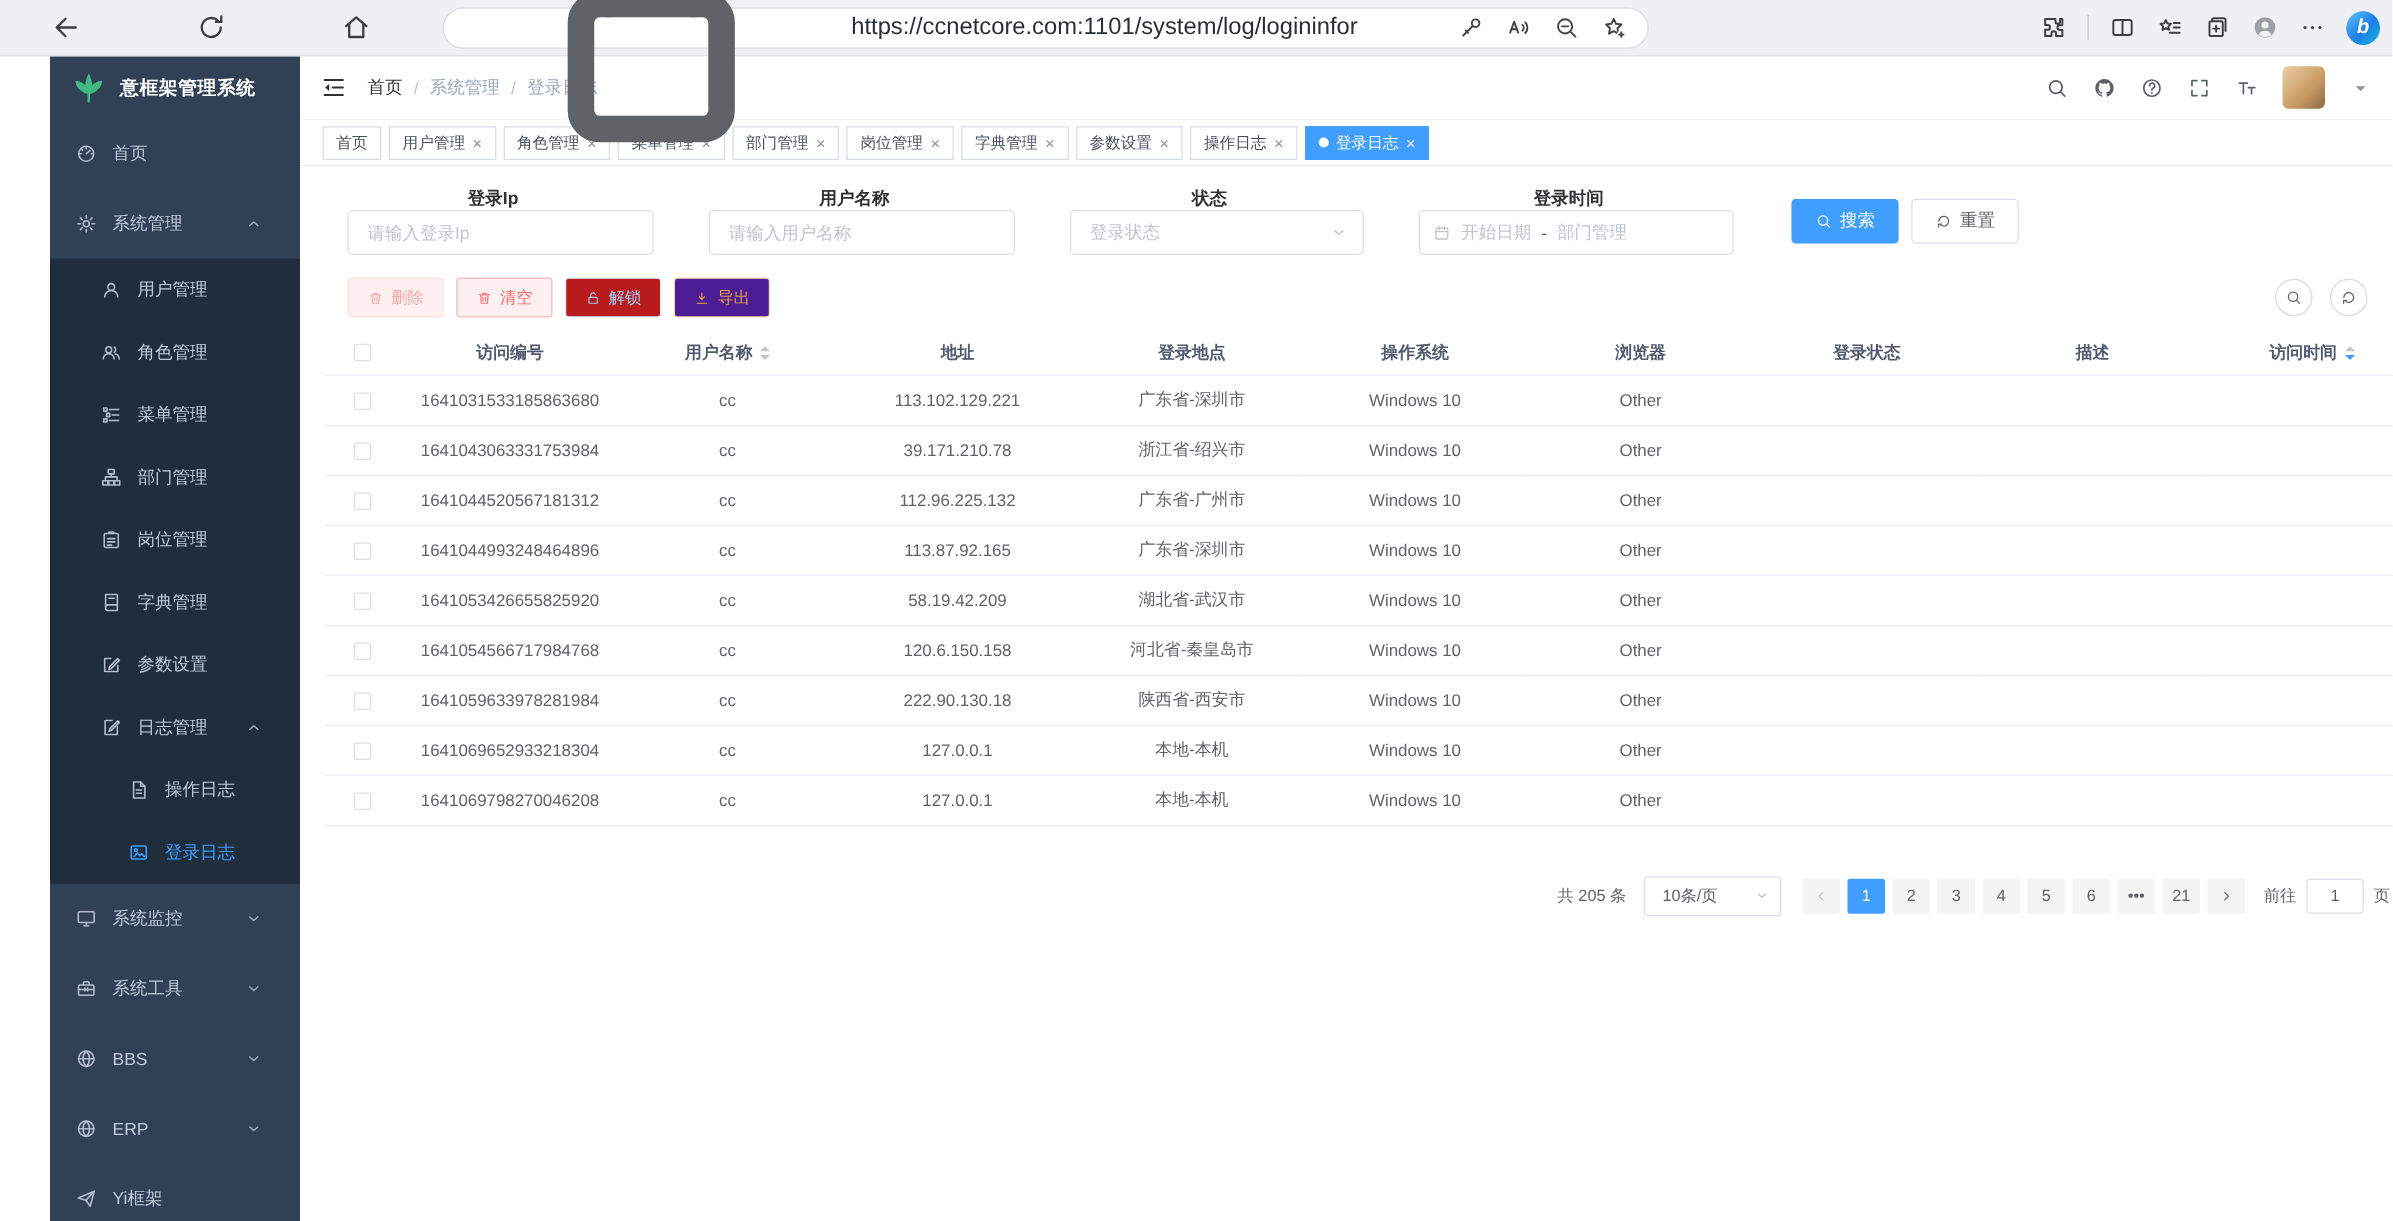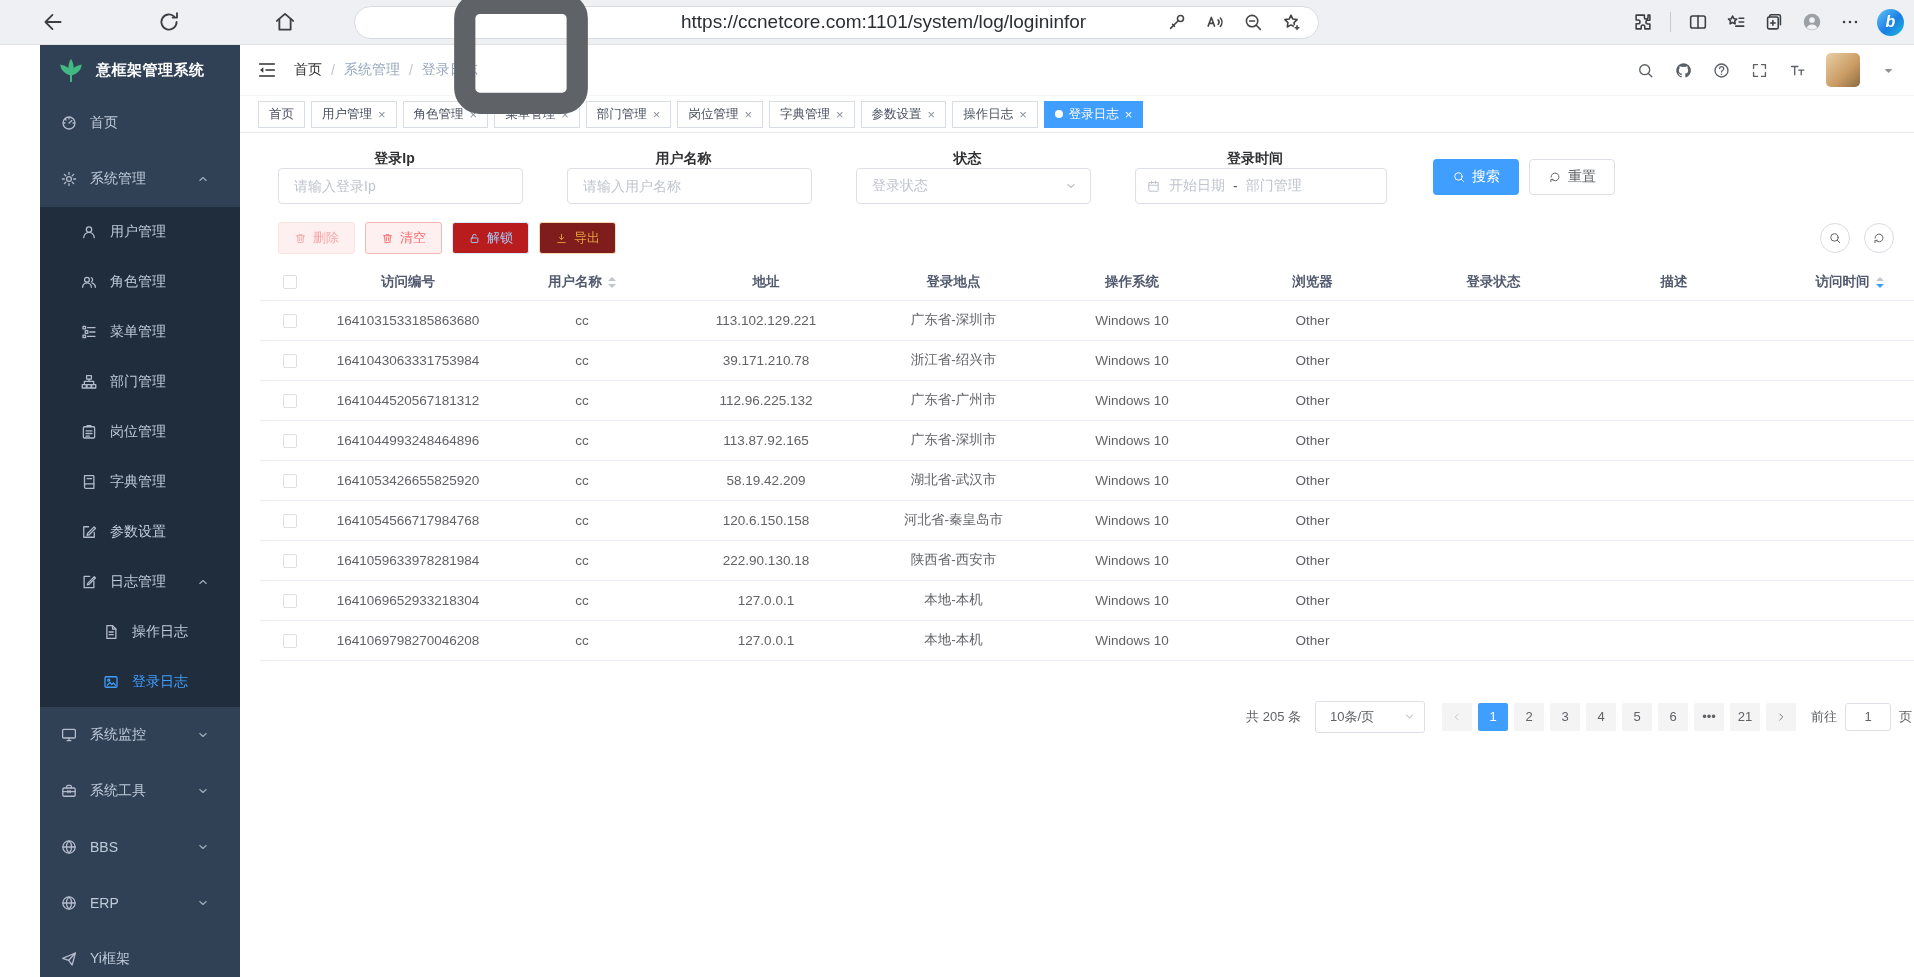--- a/index.html
+++ b/index.html
@@ -78,21 +78,21 @@
   .btn-primary { background:#409EFF; color:#fff; margin-left:2px; }
   .btn-default { background:#fff; color:#606266; border-color:#dcdfe6; margin-left:10px; }
 
   
   .toolbar { display:flex; align-items:center; padding:18px 20px 0 38px; }
   .tbtn { height:32px; padding:0 15px; border-radius:3px; font-size:13px; display:inline-flex; align-items:center; gap:6px; margin-right:10px; cursor:pointer; border:1px solid transparent; }
   .tbtn .ic { width:13px; height:13px; }
   .tbtn.danger { color:#f56c6c; background:#fef0f0; border-color:#f9b6b6; }
   .tbtn.danger.disabled { color:#f9a7a7; border-color:#fde2e2; cursor:not-allowed; }
   .tbtn.primary.disabled { color:#a0cfff; background:#b91c1c; border-color:#d9ecff; cursor:not-allowed; }
-  .tbtn.warning { color:#e6a23c; background:#7f1d1d; border-color:#f5dab1; }
+  .tbtn.warning { color:#e6a23c; background:#4c1d95; border-color:#f5dab1; }
   .tool-right { margin-left:auto; display:flex; gap:14px; }
   .circle-btn { width:30px; height:30px; border-radius:50%; border:1px solid #d9dce1; background:#fff; color:#606266; display:flex; align-items:center; justify-content:center; cursor:pointer; }
   .circle-btn .ic { width:14px; height:14px; }
 
   
   table { width:1674px; margin:10px 20px 0; border-collapse:collapse; table-layout:fixed; }
   th { height:36px; font-size:13.5px; color:#515a6e; font-weight:bold; text-align:center; border-bottom:1px solid #ebeef5; white-space:nowrap; }
   td { height:40px; font-size:13.5px; color:#606266; text-align:center; border-bottom:1px solid #ebeef5; white-space:nowrap; overflow:hidden; }
   .checkbox { display:inline-block; width:14px; height:14px; border:1px solid #dcdfe6; border-radius:2px; background:#fff; vertical-align:middle; cursor:pointer; }
   .sorter { display:inline-flex; flex-direction:column; vertical-align:middle; margin-left:6px; }

